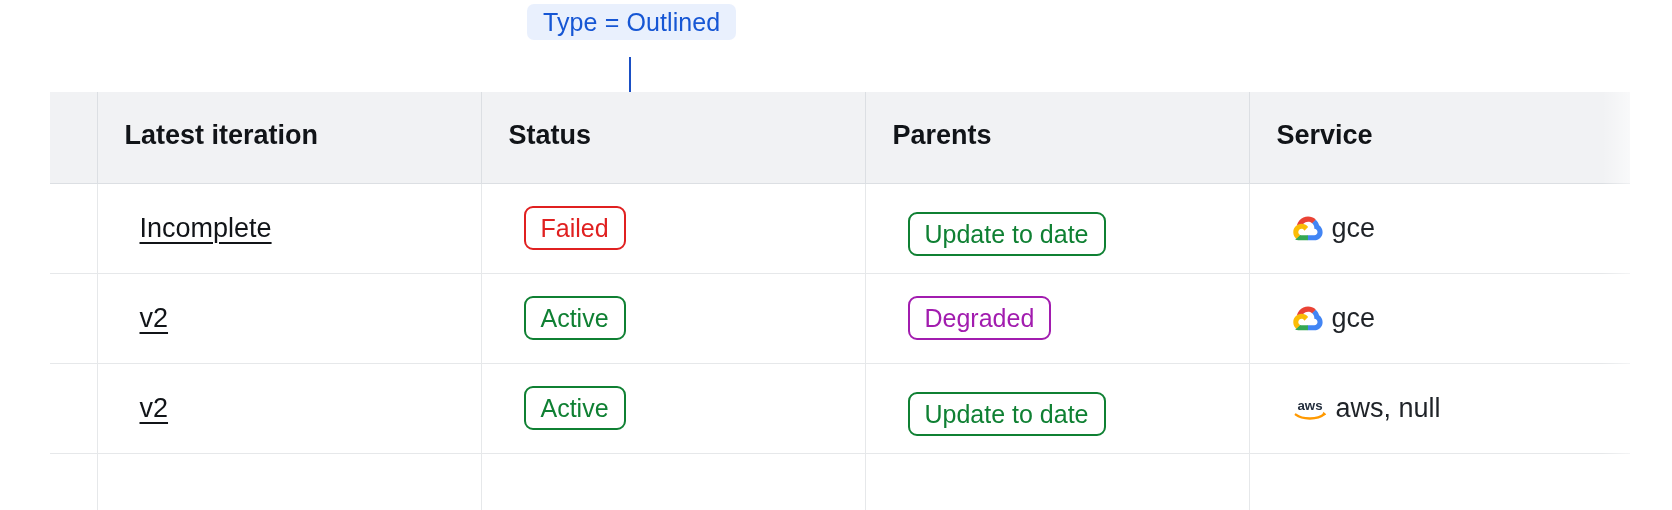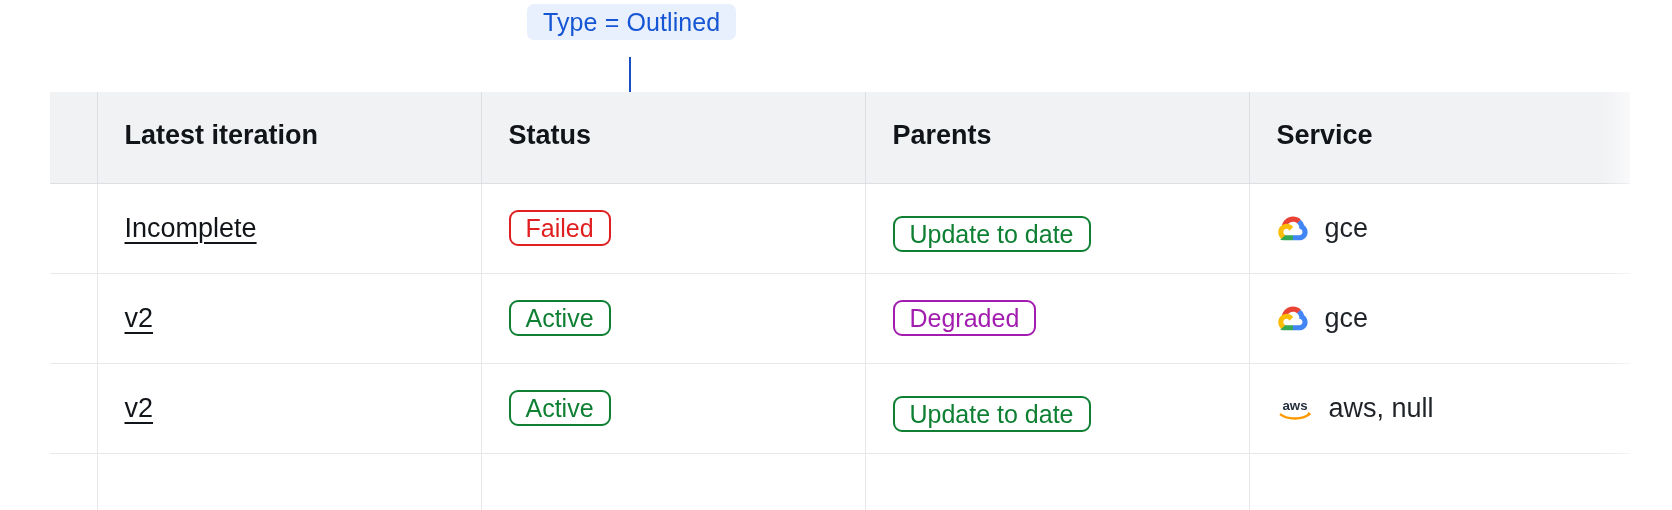--- a/index.html
+++ b/index.html
@@ -95,21 +95,21 @@
     padding: 0;
     border-right: 1px solid #dcdfe3;
   }
   .table thead th.last { border-right: none; }
 
   .table tbody td {
     height: 90px;
     background: #ffffff;
     border-bottom: 1px solid #e6e8ea;
     border-right: 1px solid #e6e8ea;
-    padding: 0 0 0 27px;
+    padding: 0 0 0 42px;
     vertical-align: middle;
     box-sizing: border-box;
     color: #1f2328;
   }
   .table tbody td.gutter { padding: 0; }
   .table tbody td.last { border-right: none; }
   .table tbody tr.partial td { height: 58px; border-bottom: none; }
 
   .iter-link {
     font-size: 27px;
@@ -118,41 +118,41 @@
     text-underline-offset: 5px;
     text-decoration-thickness: 2px;
     cursor: pointer;
   }
 
   
   .chip {
     display: inline-flex;
     align-items: center;
     justify-content: center;
-    height: 36px;
+    height: 44px;
     padding: 0 15px;
     border-radius: 9px;
     border: 2px solid currentColor;
     font-size: 25px;
     line-height: 1;
     box-sizing: border-box;
     background: transparent;
     white-space: nowrap;
     cursor: pointer;
   }
   .chip.failed   { color: #e02020; }
   .chip.active   { color: #0f8033; }
   .chip.uptodate { color: #0f8033; margin-top: 12px; }
   .chip.degraded { color: #a21caf; }
 
   
   .service-cell {
     display: flex;
     align-items: center;
-    gap: 14px;
+    gap: 6px;
   }
   .service-label {
     font-size: 27px;
     color: #1f2328;
     white-space: nowrap;
   }
   .svc-icon {
     width: 34px;
     height: 34px;
     flex: 0 0 auto;

